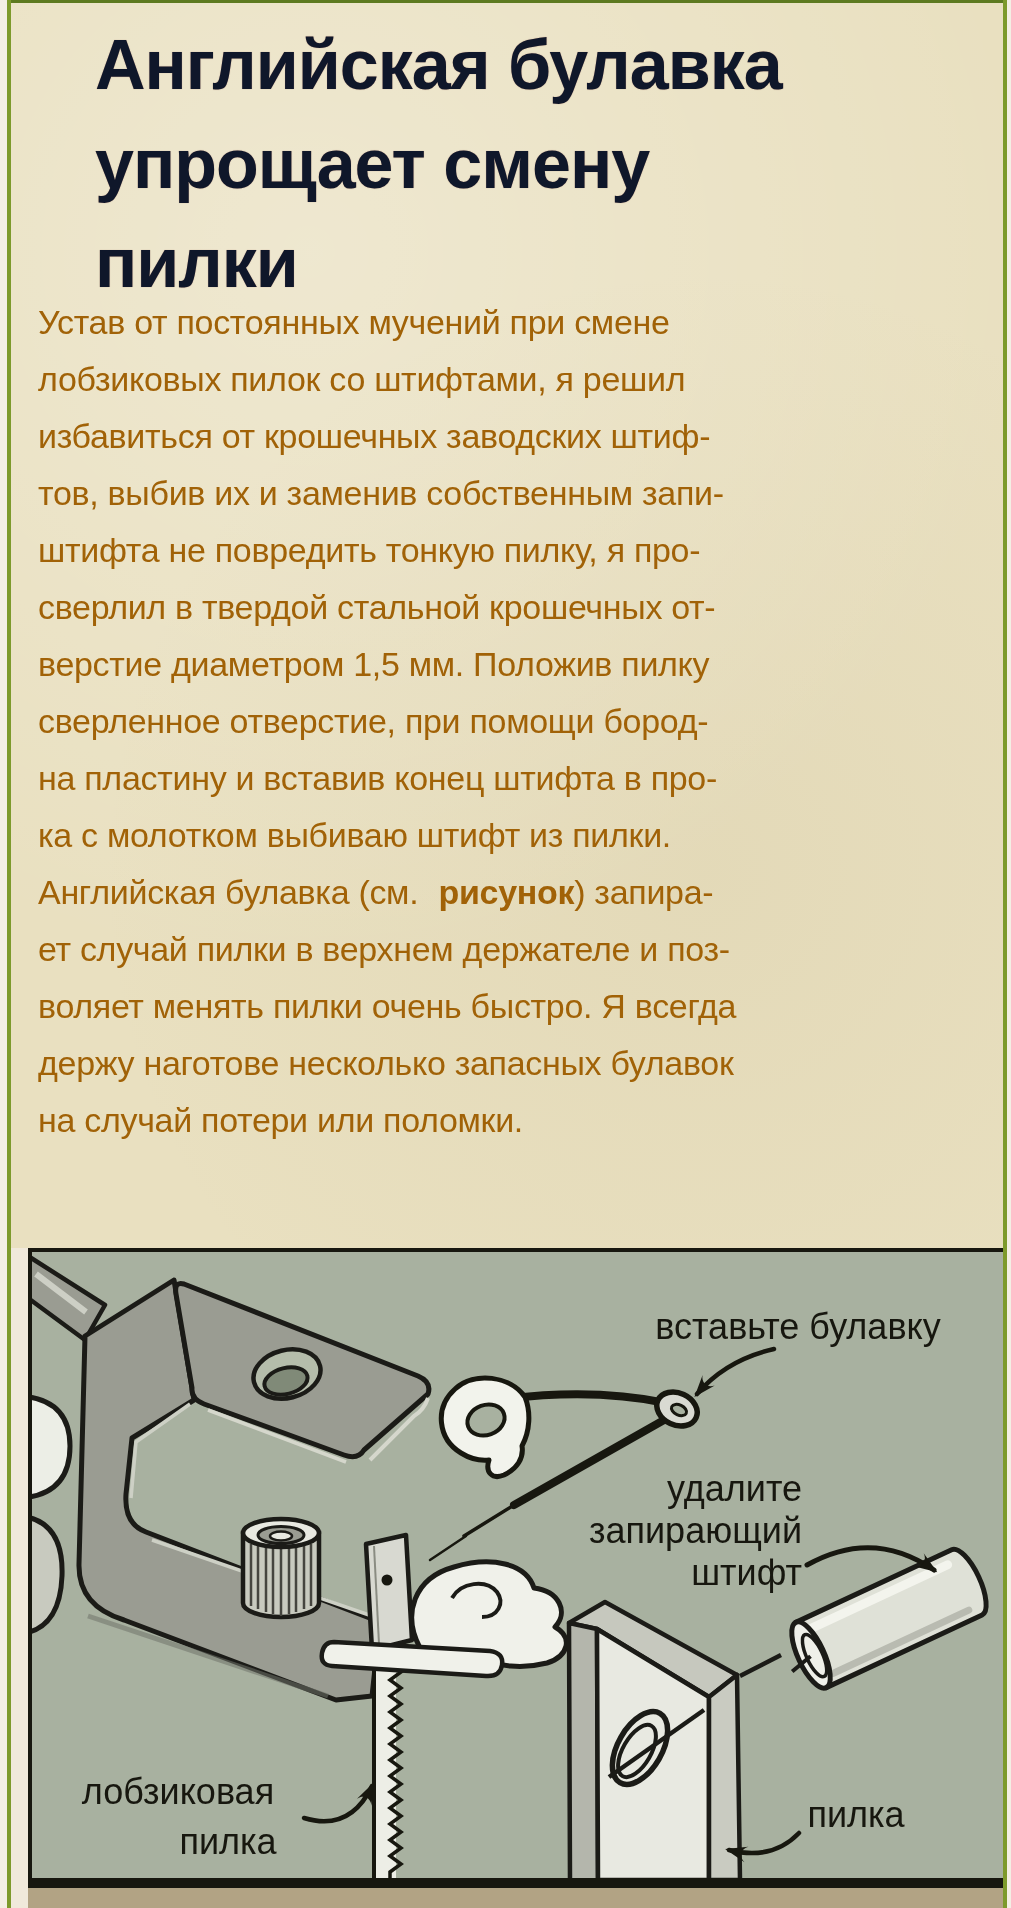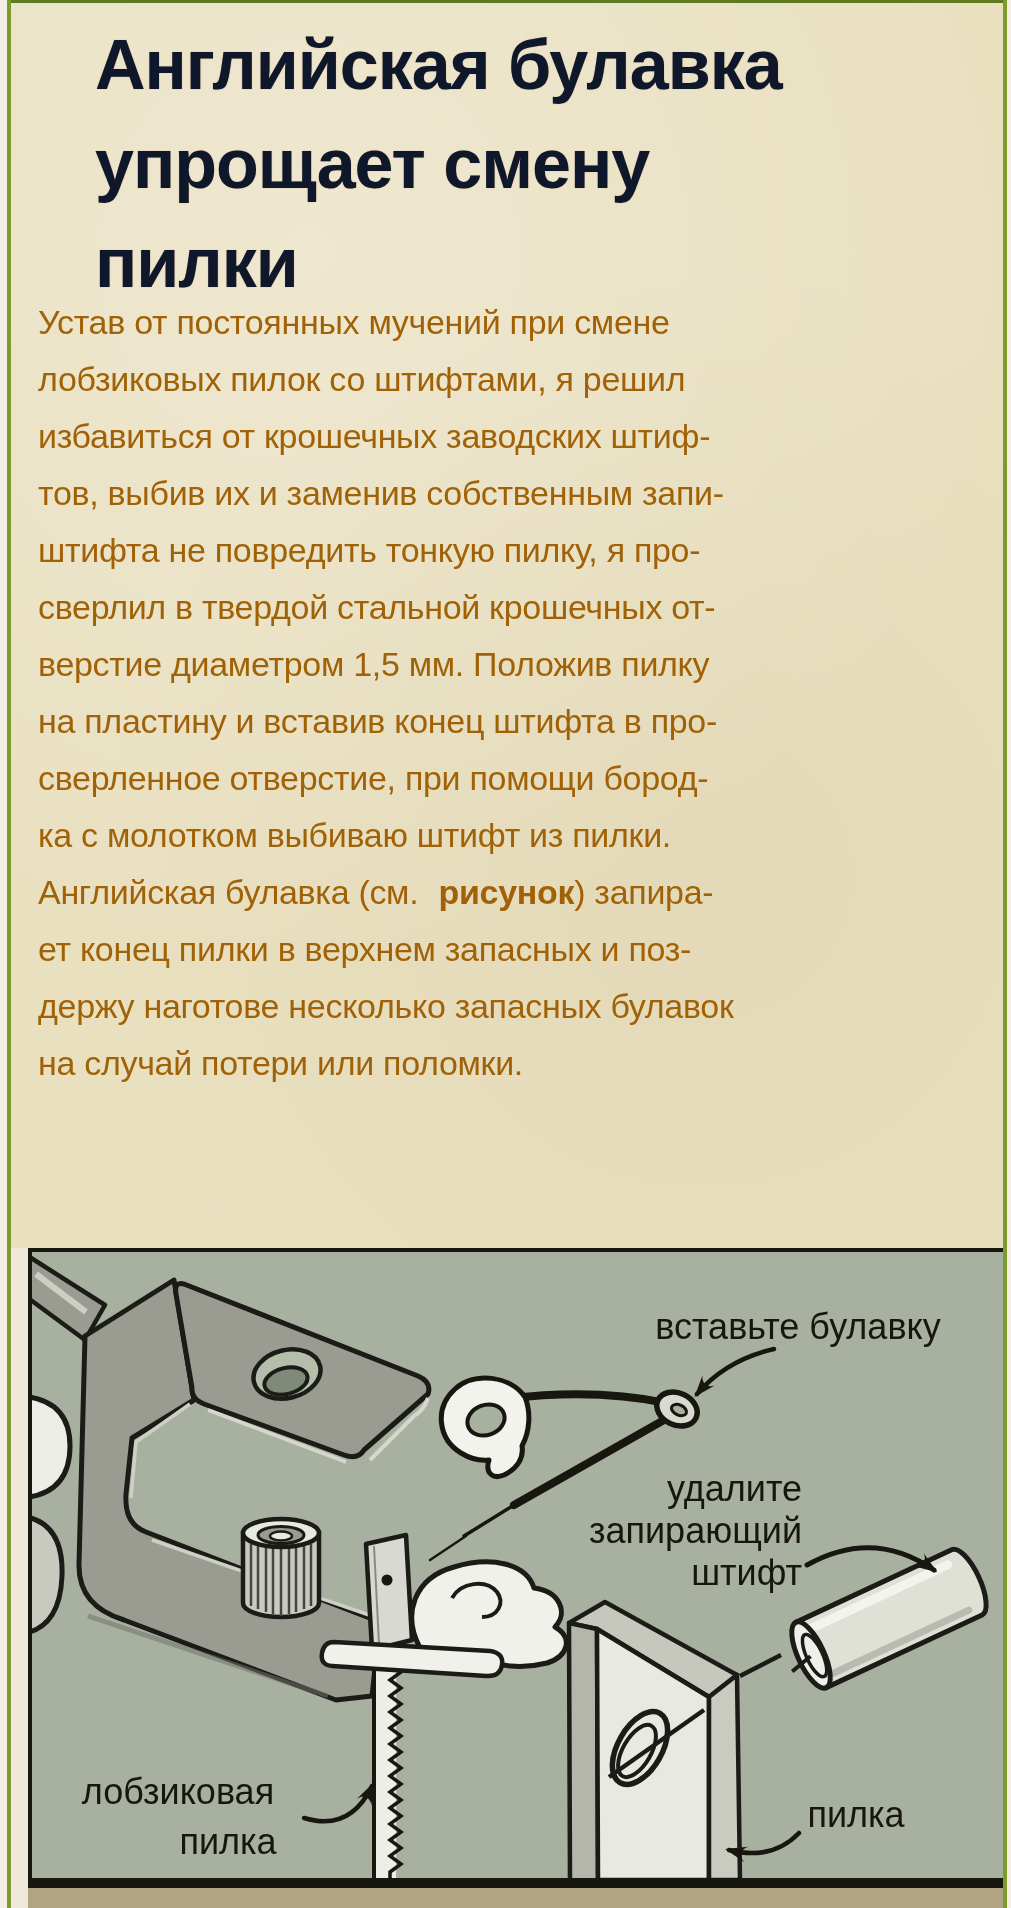--- a/index.html
+++ b/index.html
@@ -57,25 +57,26 @@
 </div>
 
 <div class="body-block">
   <div class="body-line">Устав от постоянных мучений при смене</div>
   <div class="body-line">лобзиковых пилок со штифтами, я решил</div>
   <div class="body-line">избавиться от крошечных заводских штиф-</div>
   <div class="body-line">тов, выбив их и заменив собственным запи-</div>
   <div class="body-line">штифта не повредить тонкую пилку, я про-</div>
   <div class="body-line">сверлил в твердой стальной крошечных от-</div>
   <div class="body-line">верстие диаметром 1,5 мм. Положив пилку</div>
+  <div class="body-line">сверленное отверстие, при помощи бород-</div>
   <div class="body-line">на пластину и вставив конец штифта в про-</div>
-  <div class="body-line">сверленное отверстие, при помощи бород-</div>
   <div class="body-line">ка с молотком выбиваю штифт из пилки.</div>
   <div class="body-line"><span>Английская булавка (см. </span><b>рисунок</b><span>) запира-</span></div>
-  <div class="body-line">ет конец пилки в верхнем запасных и поз-</div>
+  <div class="body-line">ет случай пилки в верхнем держателе и поз-</div>
+  <div class="body-line">воляет менять пилки очень быстро. Я всегда</div>
   <div class="body-line">держу наготове несколько запасных булавок</div>
   <div class="body-line">на случай потери или поломки.</div>
 </div>
 
 <div class="figure-gap"></div>
 
 <div class="figure">
 <svg width="975" height="640" viewBox="0 0 975 640">
   <defs>
     <marker id="ah" markerUnits="userSpaceOnUse" markerWidth="26" markerHeight="20" refX="20" refY="10" orient="auto">

